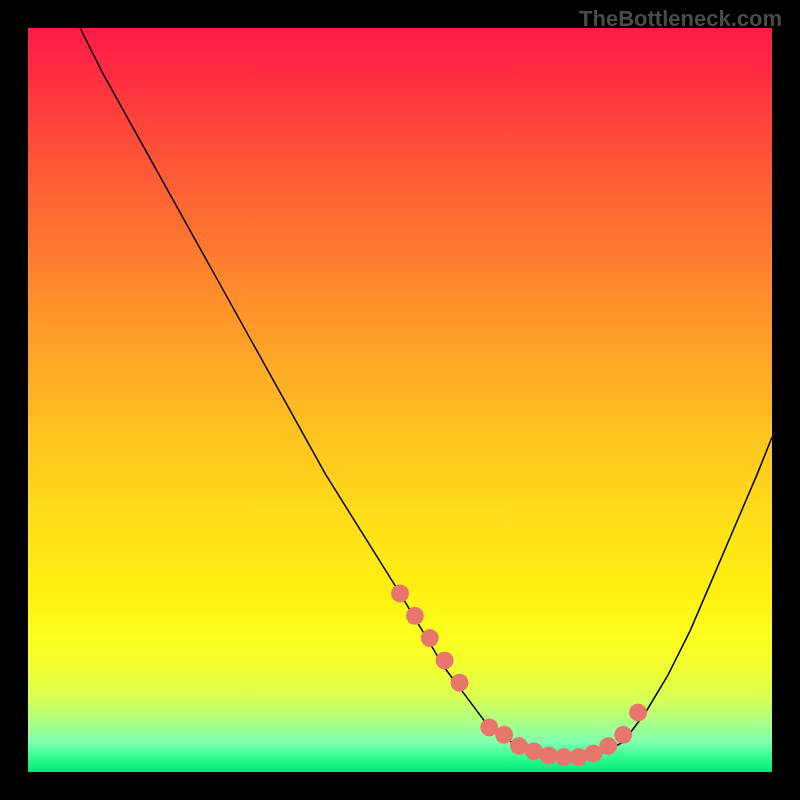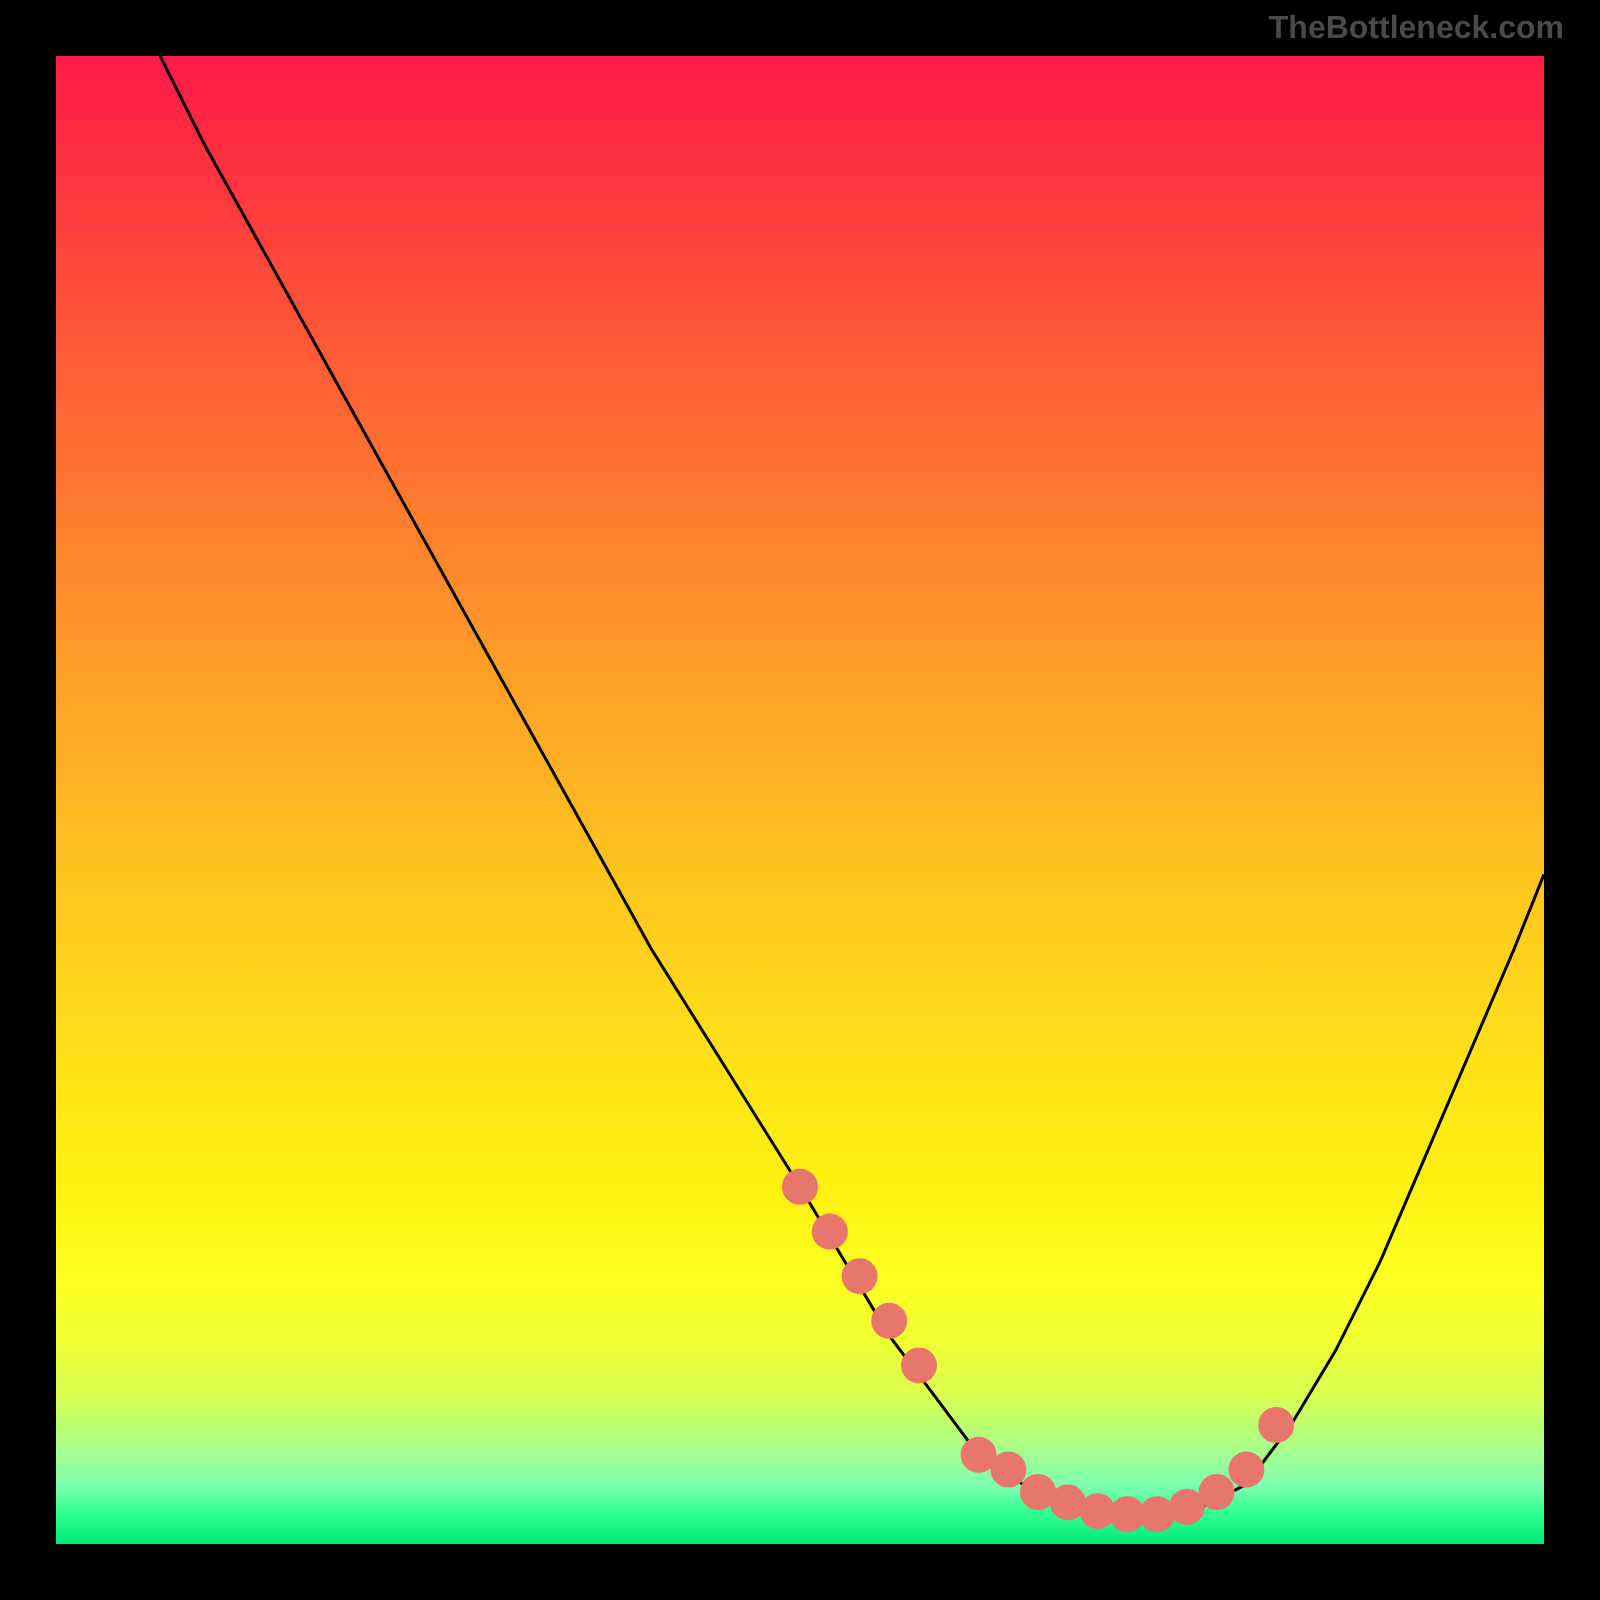--- a/index.html
+++ b/index.html
@@ -9,21 +9,21 @@
     background: #000;
     position: relative;
     overflow: hidden;
     font-family: Arial, sans-serif;
   }
   .watermark {
     position: absolute;
     top: 6px;
     right: 18px;
     color: #4a4a4a;
-    font-size: 16px;
+    font-size: 22px;
     font-weight: bold;
     z-index: 10;
   }
   .plot-area {
     position: absolute;
     top: 28px;
     left: 28px;
     width: 744px;
     height: 744px;
     overflow: hidden;

